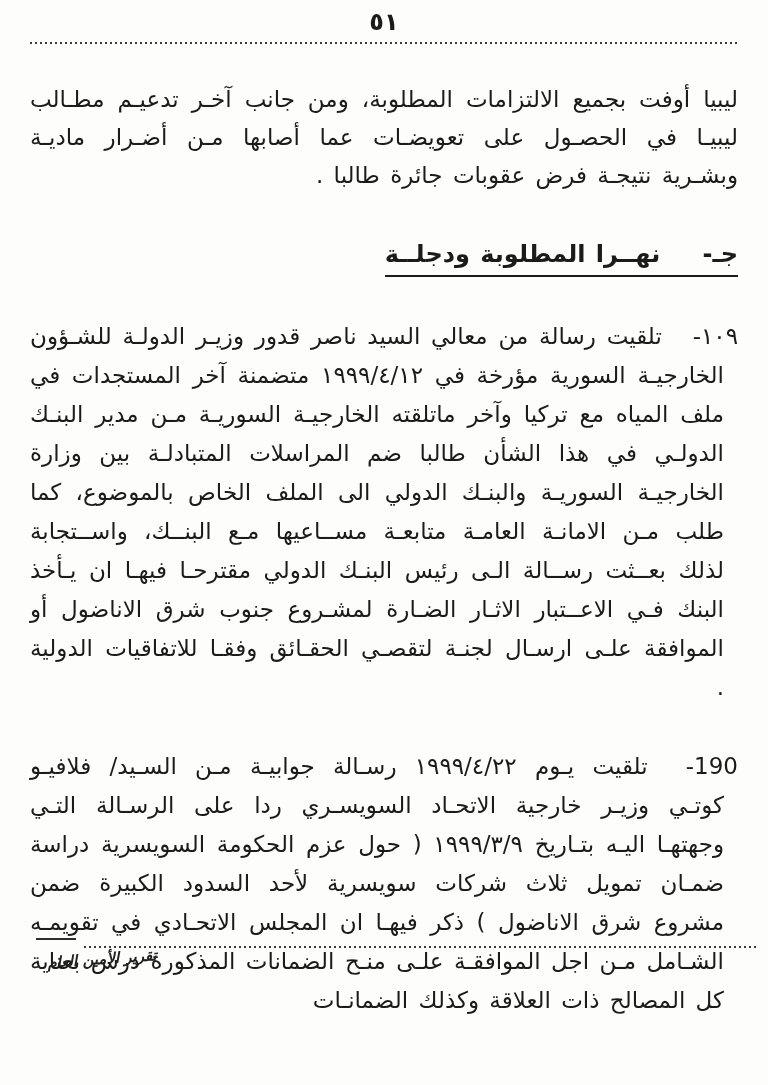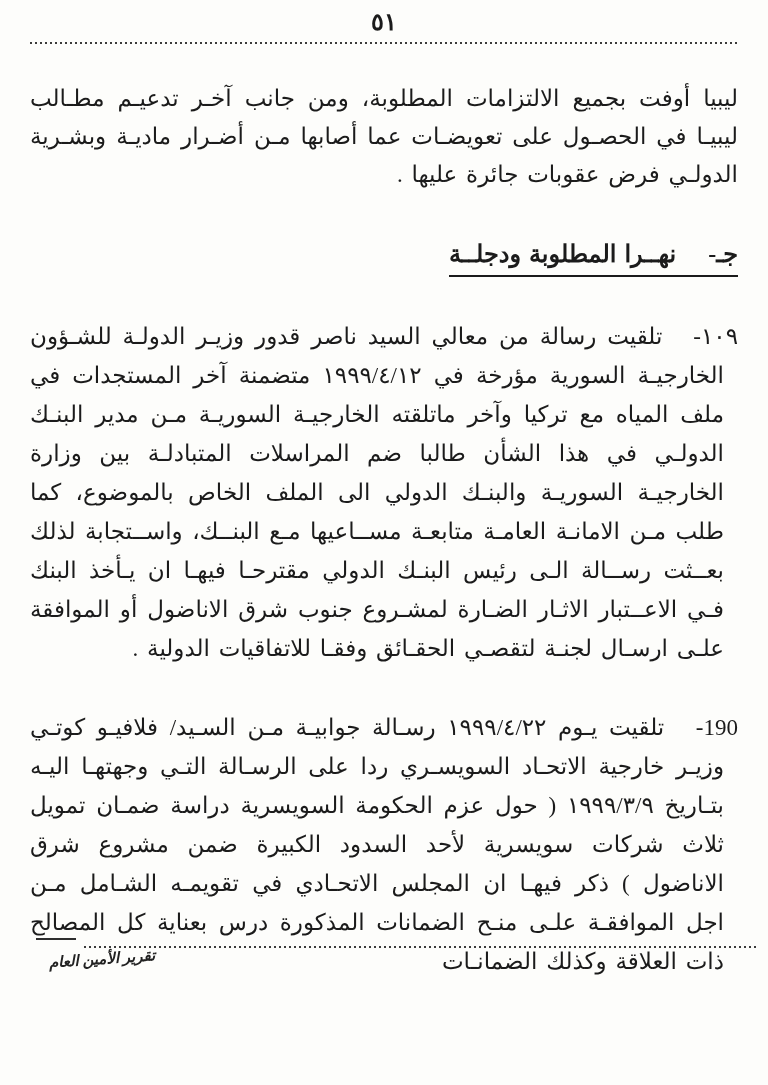--- a/index.html
+++ b/index.html
@@ -15,21 +15,20 @@
   }
 
   .page {
     position: relative;
     width: 768px;
     height: 1085px;
     background: #fdfdfb;
     padding: 6px 30px 0 30px;
     direction: rtl;
     overflow: hidden;
-    font-family: Liberation Serif, serif;
   }
 
   .page-number {
     text-align: center;
     font-size: 24px;
     font-weight: bold;
     letter-spacing: 3px;
     margin-top: 2px;
   }
 
@@ -56,21 +55,21 @@
 
   .heading {
     display: inline-block;
     font-size: 24px;
     font-weight: bold;
     padding-bottom: 7px;
     border-bottom: 2px solid #1b1b1b;
     word-spacing: 2px;
   }
 
-  .heading-prefix { margin-left: 24px; }
+  .heading-prefix { margin-left: 32px; }
 
   .item {
     margin-top: 40px;
     font-size: 23px;
     line-height: 39px;
     text-align: justify;
     word-spacing: 3px;
     padding-right: 14px;
     text-indent: -14px;
   }
@@ -109,21 +108,21 @@
 </style>
 </head>
 <body>
 
 <div class="page">
 
   <div class="page-number">٥١</div>
 
   <div class="rule-dotted top-rule"></div>
 
-  <p class="para intro">ليبيا أوفت بجميع الالتزامات المطلوبة، ومن جانب آخـر تدعيـم مطـالب ليبيـا في الحصـول على تعويضـات عما أصابها مـن أضـرار ماديـة وبشـرية الدولـي فرض عقوبات جائرة عليها .</p>
+  <p class="para intro">ليبيا أوفت بجميع الالتزامات المطلوبة، ومن جانب آخـر تدعيـم مطـالب ليبيـا في الحصـول على تعويضـات عما أصابها مـن أضـرار ماديـة وبشـرية نتيجـة فرض عقوبات جائرة طالبا .</p>
 
   <div class="heading-row">
     <span class="heading">
       <span class="heading-prefix">جـ-</span>
       <span class="heading-title">نهــرا المطلوبة ودجلــة</span>
     </span>
   </div>
 
   <div class="item">
     <span class="num">١٠٩-</span>

